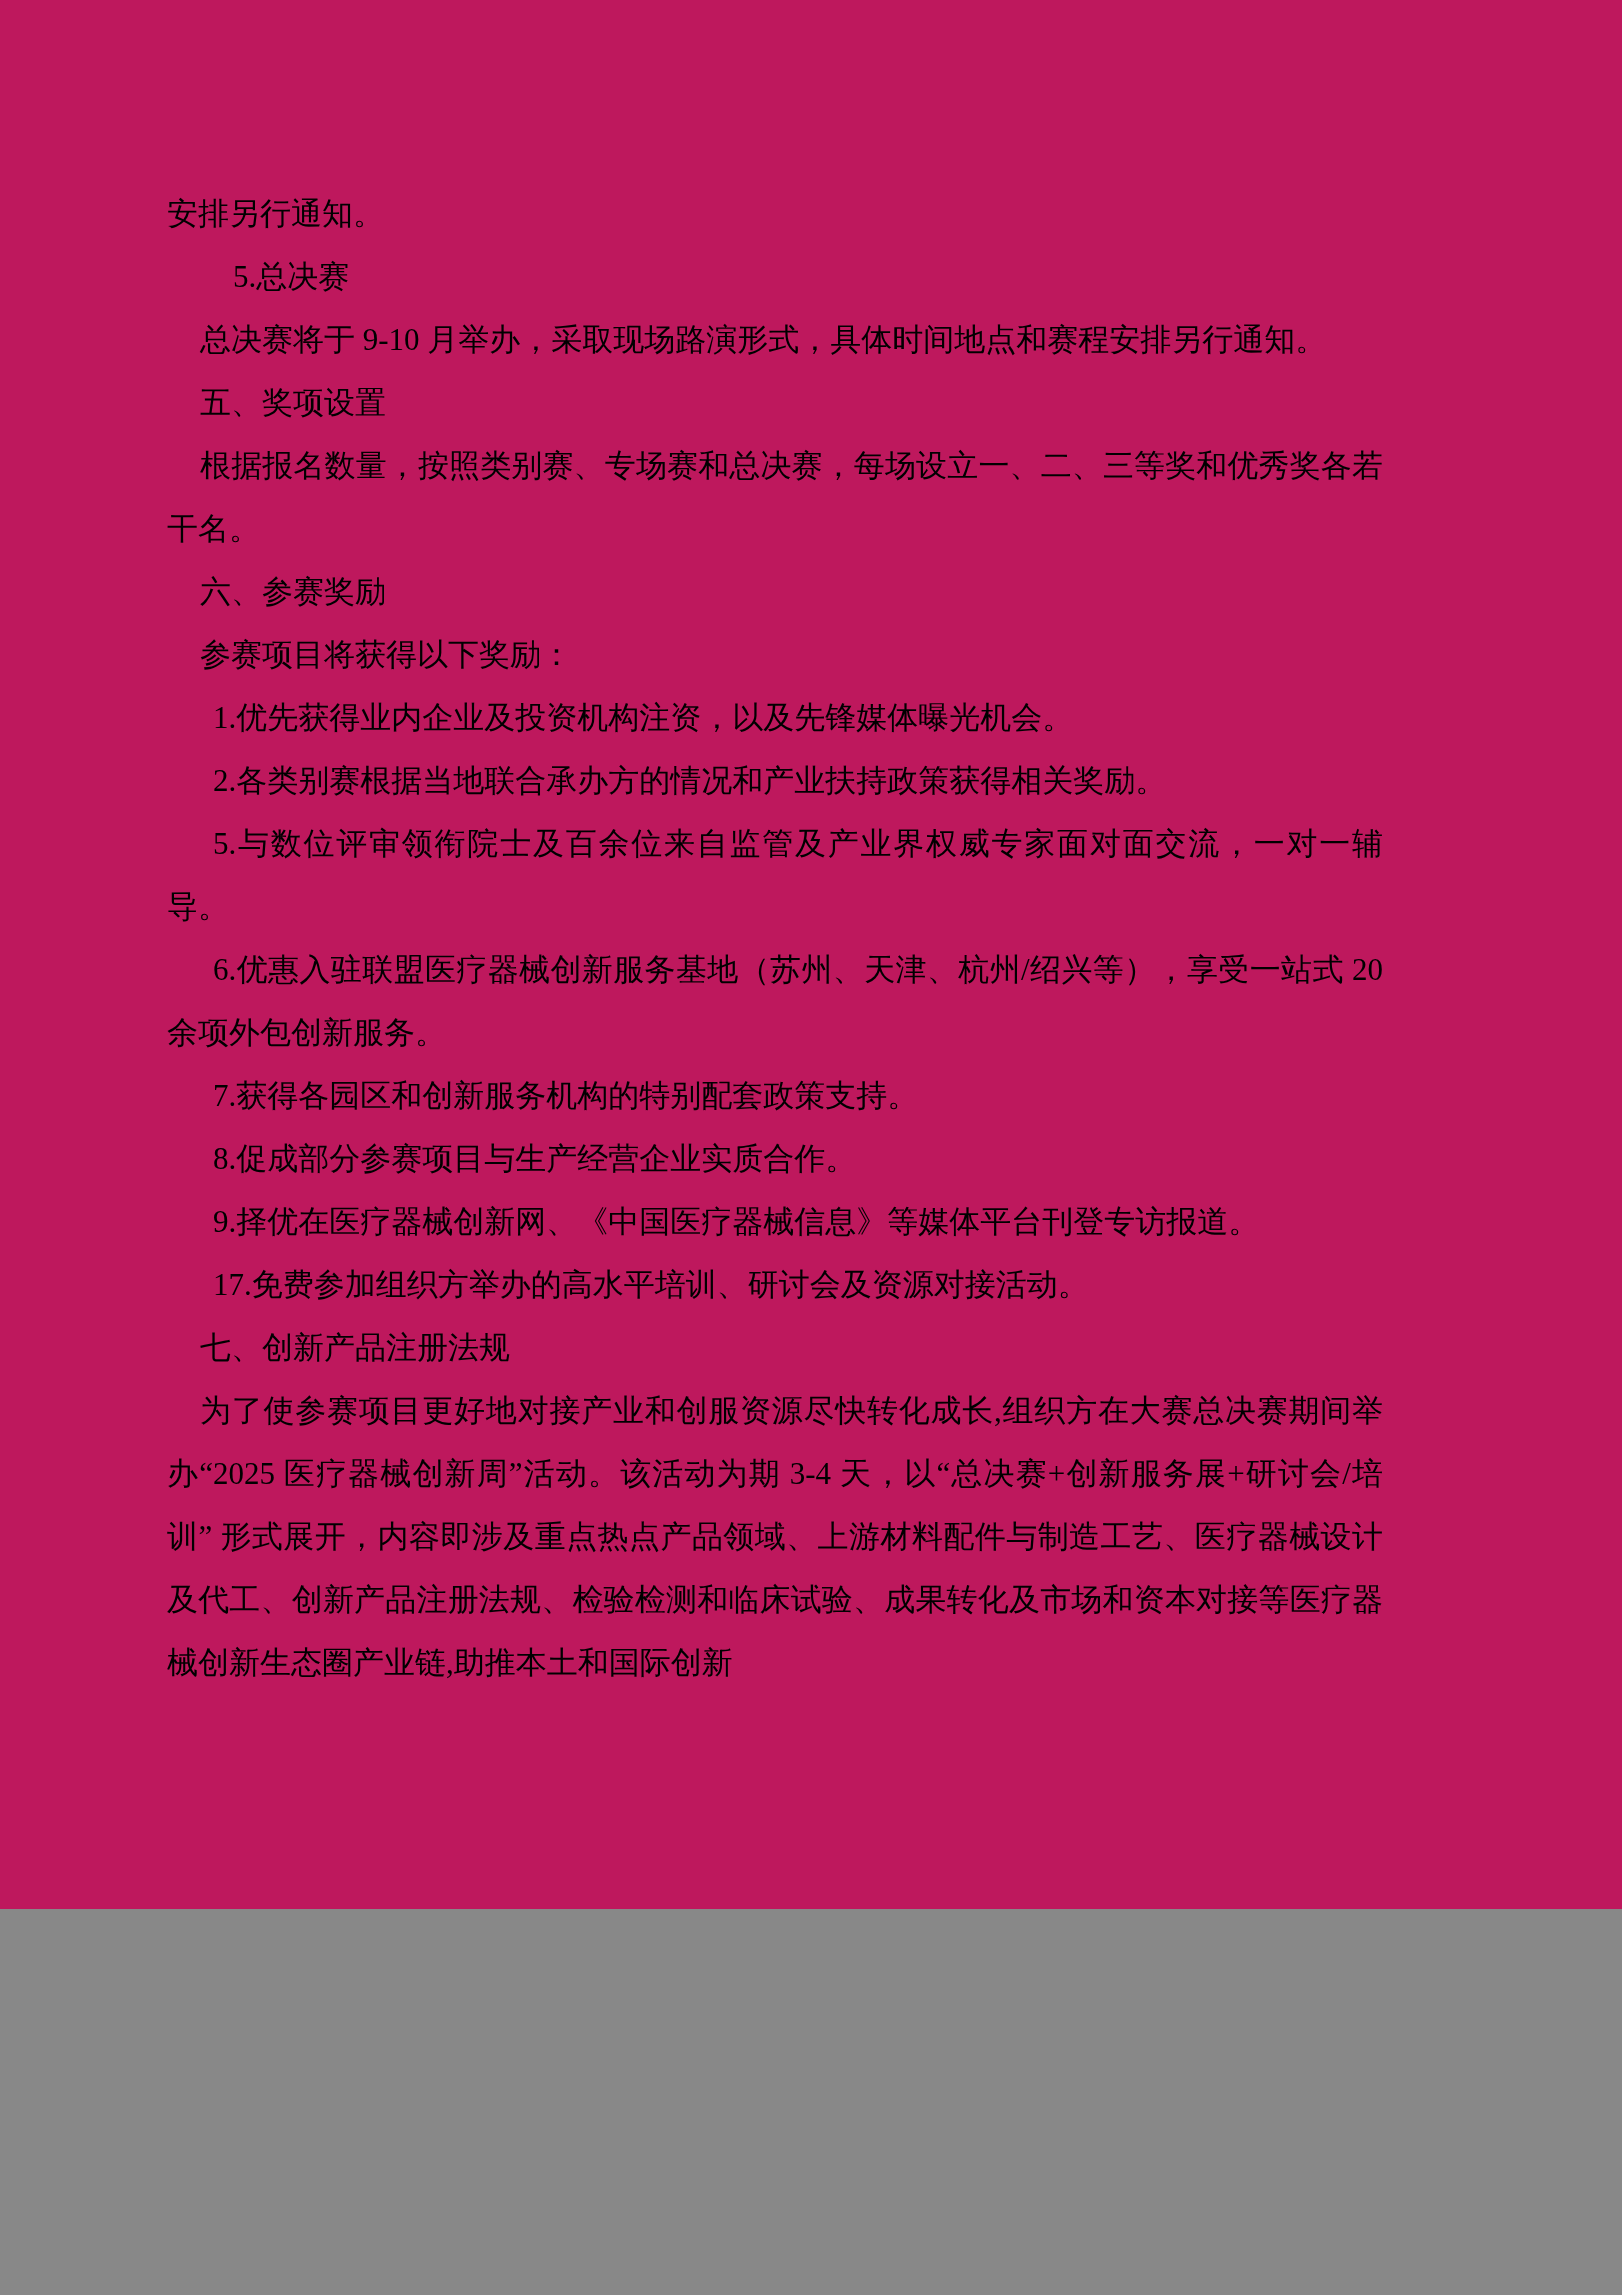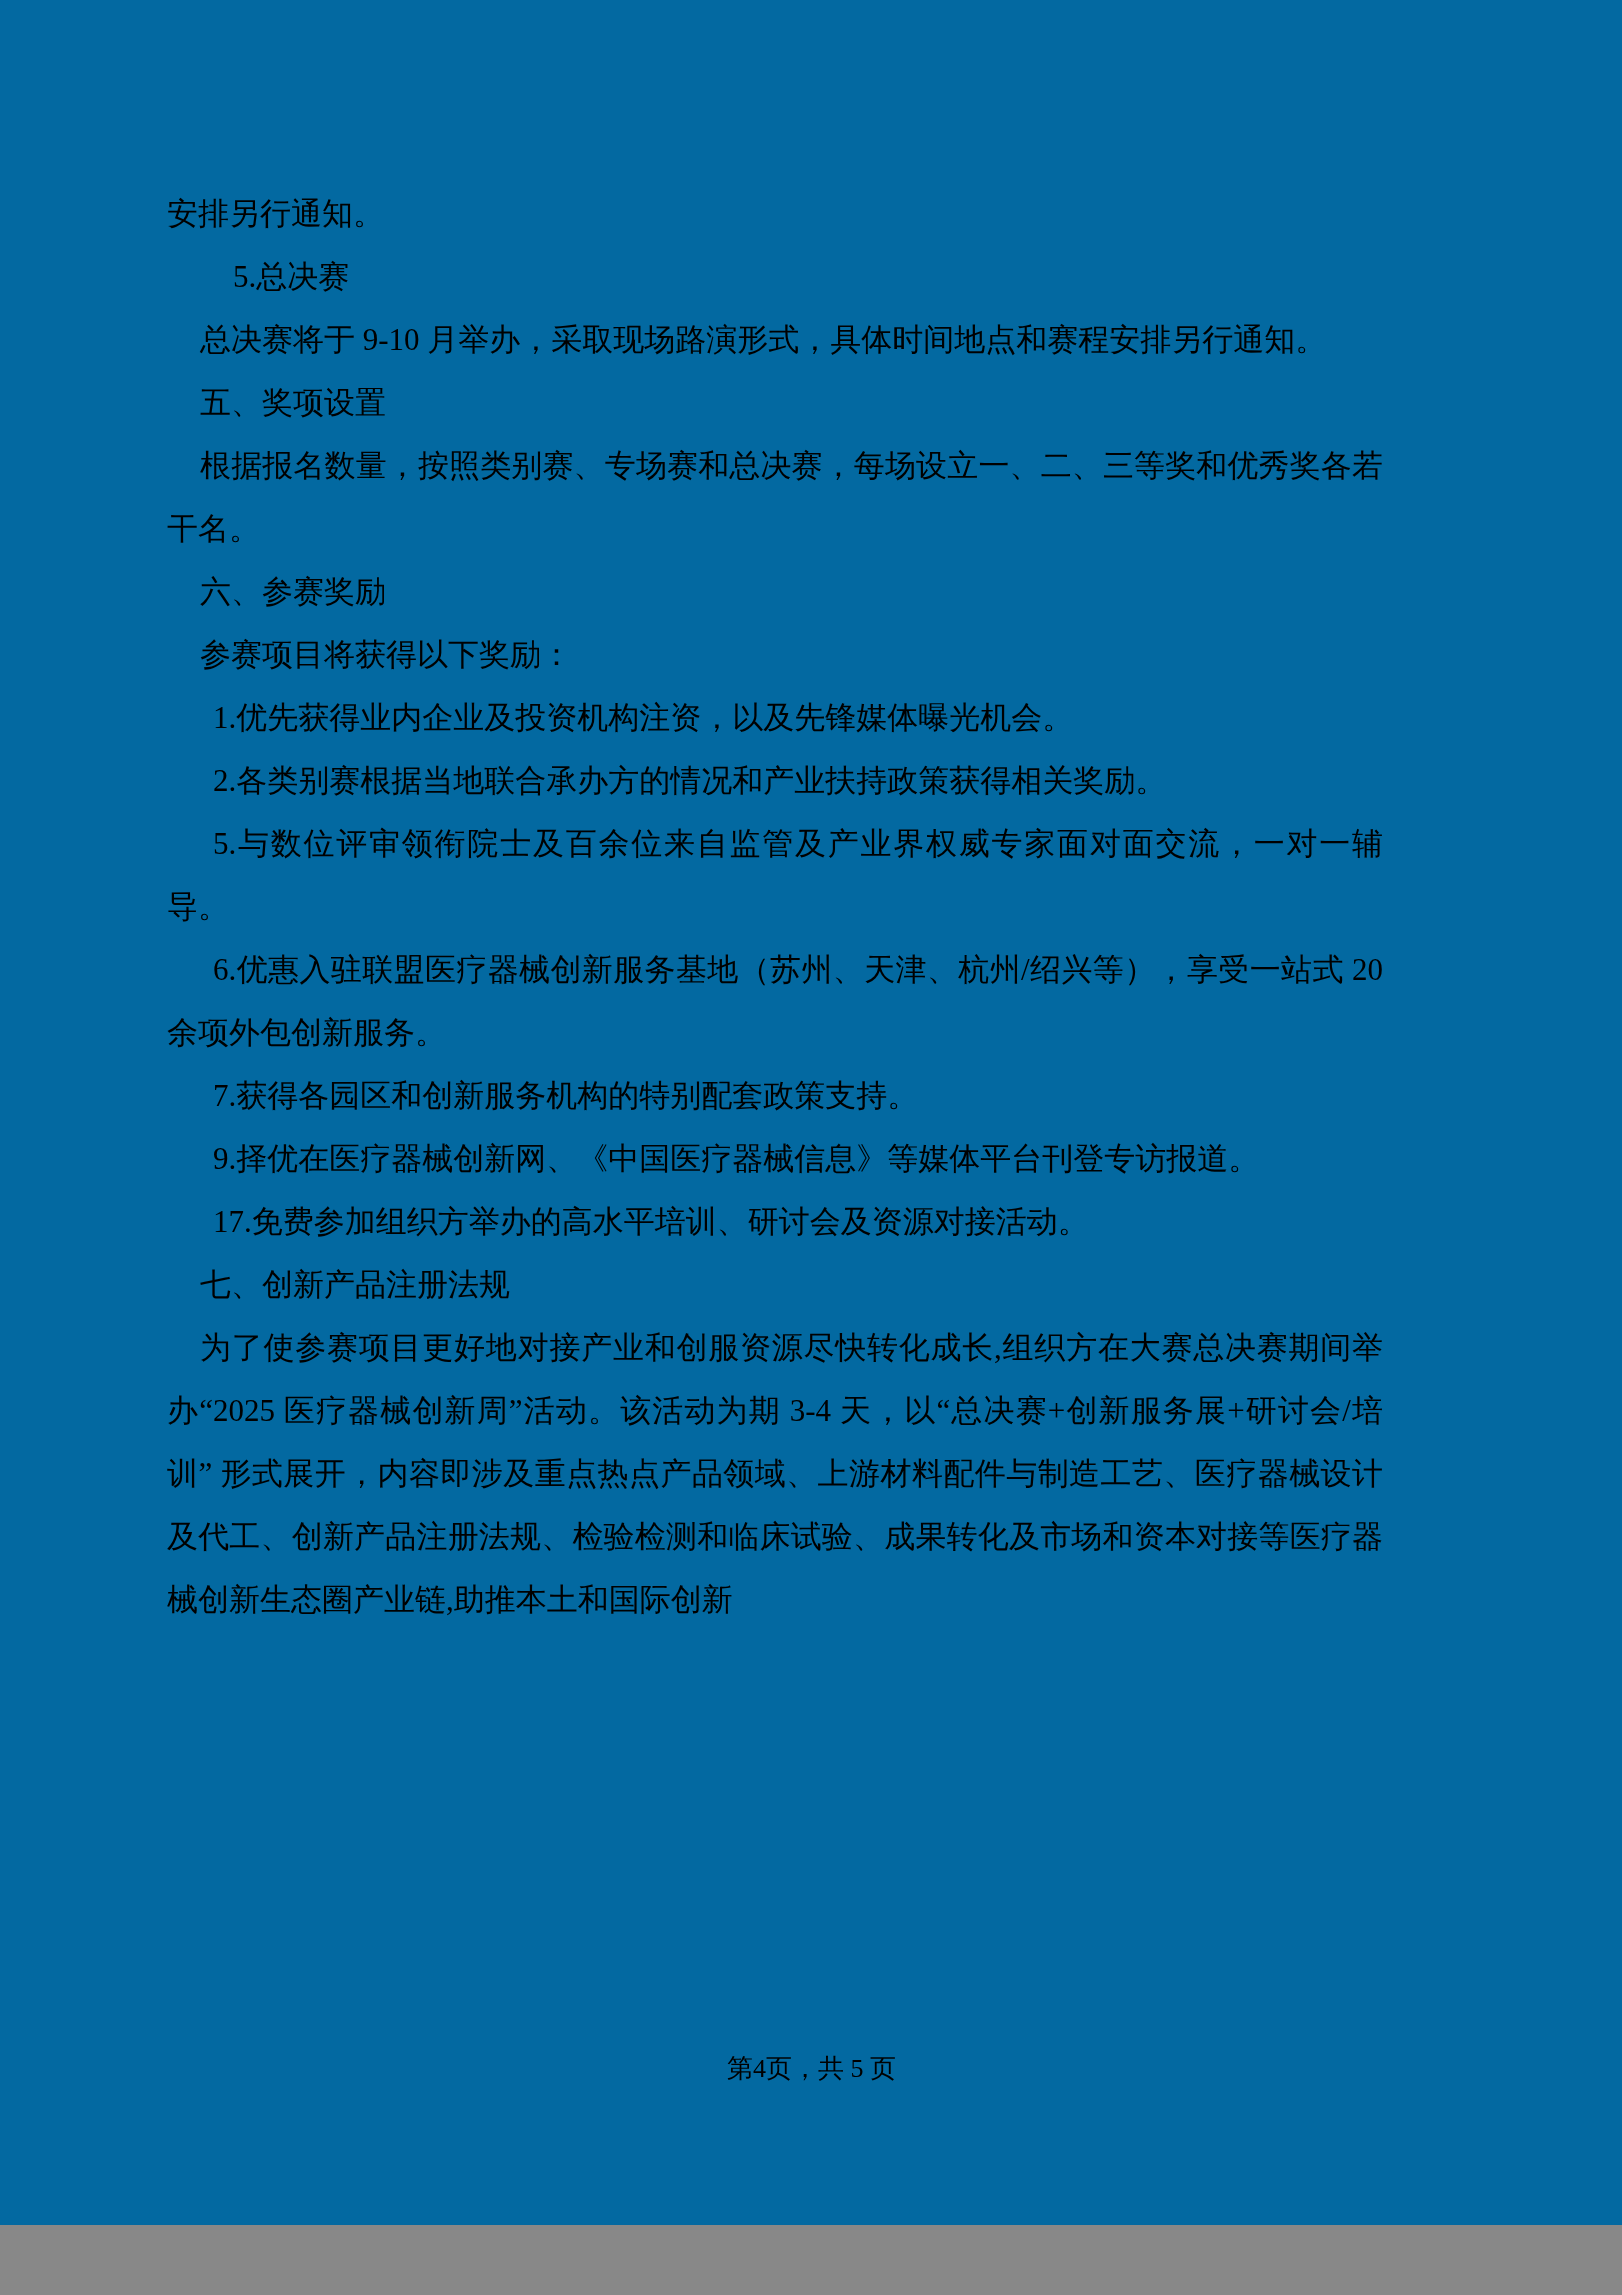--- a/index.html
+++ b/index.html
@@ -1,20 +1,20 @@
 <!DOCTYPE html>
 <html lang="zh" style="font-size:10.5px"><head>
 <meta charset="utf-8">
 <style>
   html,body{margin:0;padding:0;background:#888;}
   .page{
     position:relative;
-    width:1623px;height:2225px;
+    width:1623px;height:1909px;
     margin:0 auto;
-    background:#0369a1;
+    background:#be185d;
     color:#000;
     font-family:"Liberation Serif","DejaVu Serif",serif;
     overflow:hidden;
   }
   .content{
     position:absolute;
     left:167px;top:182px;
     width:1216px;
     font-size:31px;
     line-height:63px;
@@ -67,20 +67,21 @@
     <p class="list-item"><span class="num">2.</span><span>各类别赛根据当地联合承办方的情况和产业扶持政策获得相关奖励。</span></p>
 
 
 
     <p class="list-item"><span class="num">5.</span><span>与数位评审领衔院士及百余位来自监管及产业界权威专家面对面交流，一对一辅导。</span></p>
 
     <p class="list-item"><span class="num">6.</span><span>优惠入驻联盟医疗器械创新服务基地（苏州、天津、杭州/绍兴等），享受一站式 20 余项外包创新服务。</span></p>
 
     <p class="list-item"><span class="num">7.</span><span>获得各园区和创新服务机构的特别配套政策支持。</span></p>
 
+    <p class="list-item"><span class="num">8.</span><span>促成部分参赛项目与生产经营企业实质合作。</span></p>
 
     <p class="list-item"><span class="num">9.</span><span>择优在医疗器械创新网、《中国医疗器械信息》等媒体平台刊登专访报道。</span></p>
 
     <p class="list-item"><span class="num">17.</span><span>免费参加组织方举办的高水平培训、研讨会及资源对接活动。</span></p>
 
     <h2 class="heading">七、创新产品注册法规</h2>
 
     <p class="para">为了使参赛项目更好地对接产业和创服资源尽快转化成长,组织方在大赛总决赛期间举办“2025 医疗器械创新周”活动。该活动为期 3-4 天，以“总决赛+创新服务展+研讨会/培训” 形式展开，内容即涉及重点热点产品领域、上游材料配件与制造工艺、医疗器械设计及代工、创新产品注册法规、检验检测和临床试验、成果转化及市场和资本对接等医疗器械创新生态圈产业链,助推本土和国际创新</p>
 
   </div>

